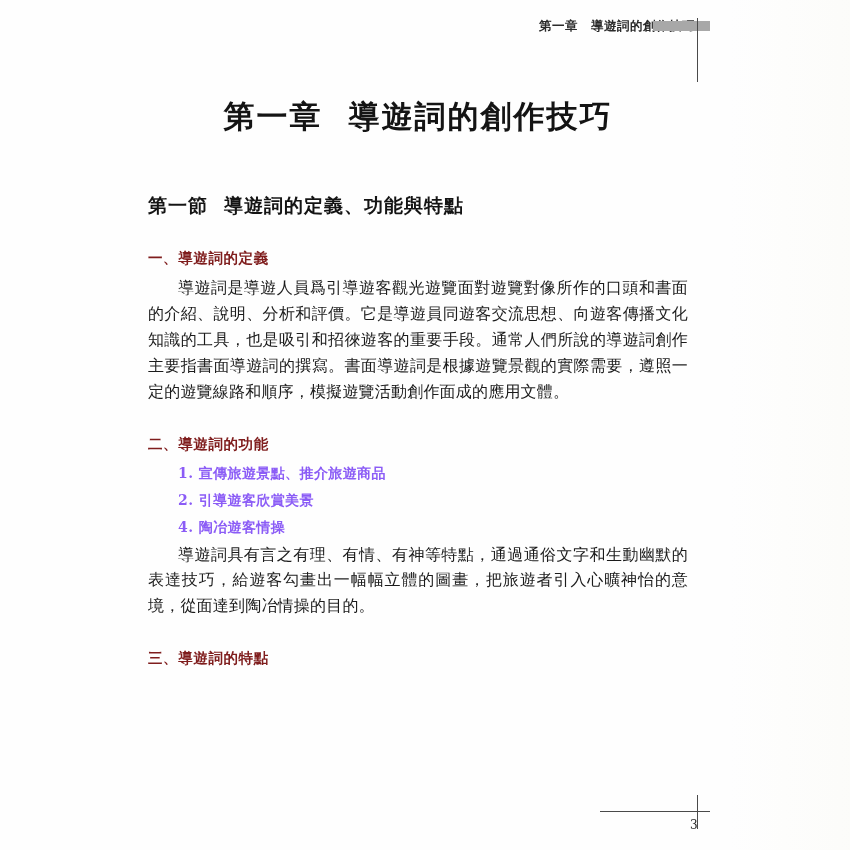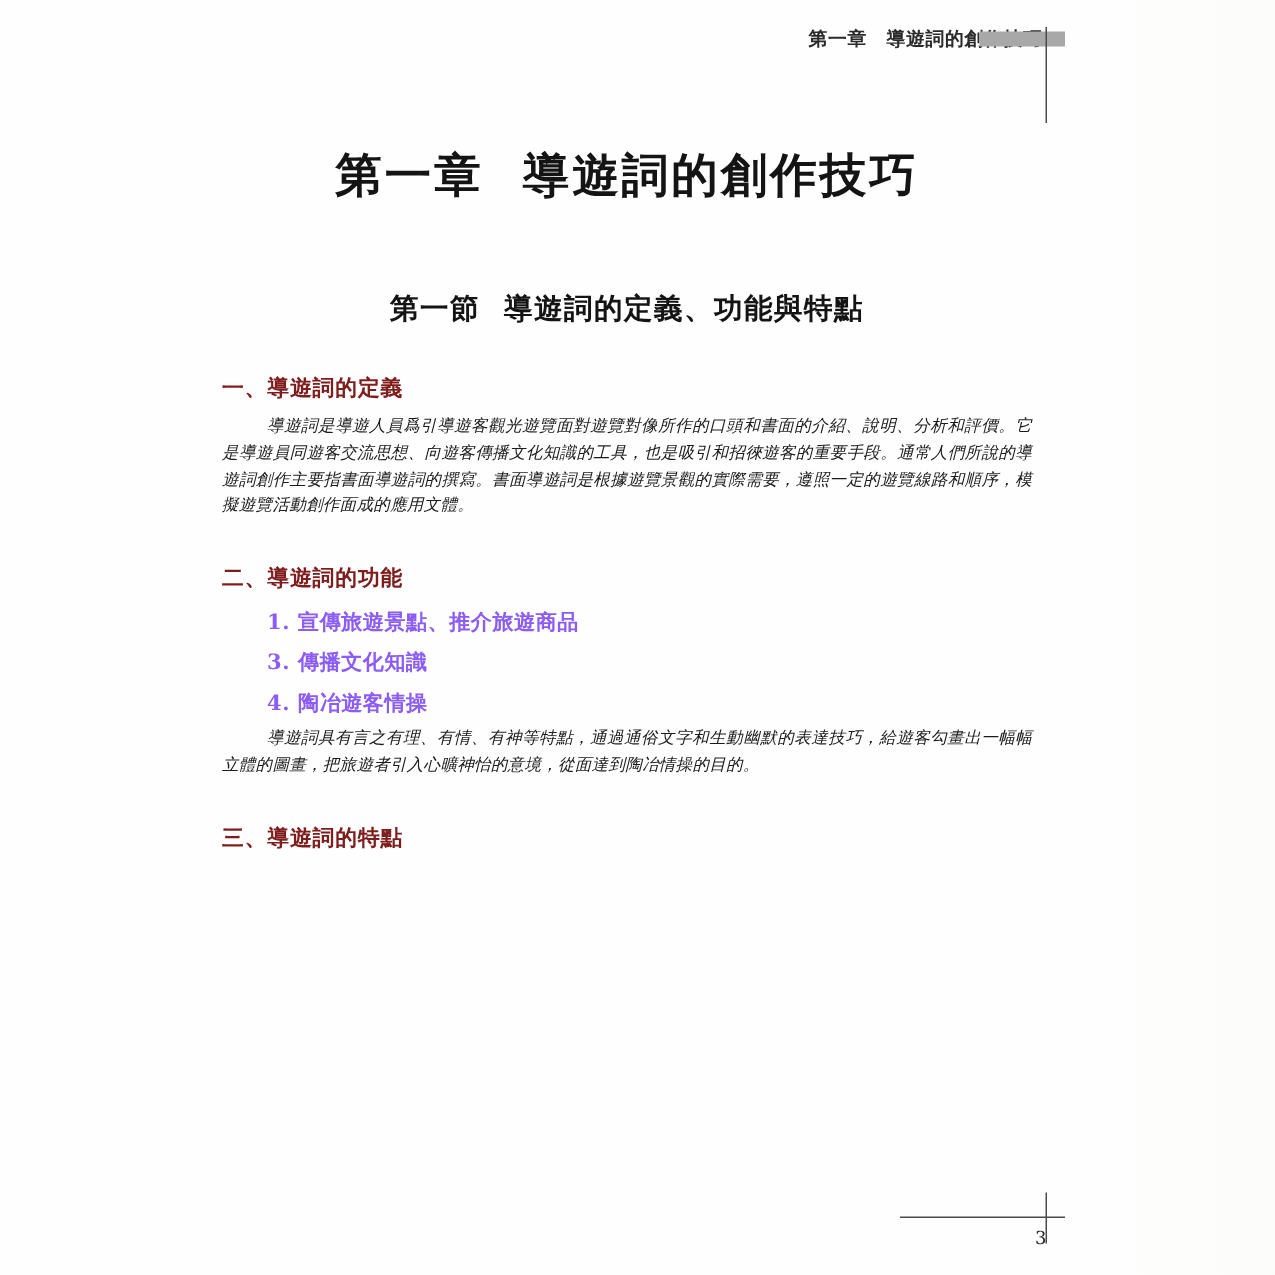--- a/index.html
+++ b/index.html
@@ -93,21 +93,21 @@
     font-size: 31px;
     font-weight: 700;
     letter-spacing: 2px;
     color: #141414;
   }
   .chapter-title .gap { display: inline-block; width: 26px; }
 
   .section-title {
     margin: 0;
     padding-top: 55px;
-    text-align: center;
+    text-align: left;
     font-size: 19px;
     font-weight: 700;
     letter-spacing: 1px;
     color: #141414;
   }
   .section-title .gap { display: inline-block; width: 16px; }
 
   .sub-head {
     margin: 0;
     padding-top: 30px;
@@ -125,27 +125,26 @@
     padding-left: 30px;
     font-size: 14px;
     font-weight: 600;
     letter-spacing: 0.4px;
     color: #8b5cf6;
   }
 
   p.body {
     margin: 0;
     padding-top: 3px;
-    font-size: 11px;
+    font-size: 16px;
     line-height: 1.62;
     text-align: justify;
     text-indent: 30px;
     letter-spacing: 0.2px;
     color: #1b1b1b;
-    font-style: italic;
   }
 
   
   #scan-edge {
     position: absolute;
     right: 0;
     top: 0;
     width: 120px;
     height: 850px;
     background: linear-gradient(to right, rgba(250,250,248,0) 0%, rgba(250,250,246,0.55) 100%);
@@ -173,22 +172,22 @@
 
     <h2 class="section-title"><span>第一節</span><span class="gap"></span><span>導遊詞的定義、功能與特點</span></h2>
 
     <h3 class="sub-head">一、導遊詞的定義</h3>
     <p class="body">導遊詞是導遊人員爲引導遊客觀光遊覽面對遊覽對像所作的口頭和書面的介紹、說明、分析和評價。它是導遊員同遊客交流思想、向遊客傳播文化知識的工具，也是吸引和招徠遊客的重要手段。通常人們所說的導遊詞創作主要指書面導遊詞的撰寫。書面導遊詞是根據遊覽景觀的實際需要，遵照一定的遊覽線路和順序，模擬遊覽活動創作面成的應用文體。</p>
 
     <h3 class="sub-head">二、導遊詞的功能</h3>
 
     <h4 class="item-head">1. 宣傳旅遊景點、推介旅遊商品</h4>
 
+    <h4 class="item-head">2. 引導遊客欣賞美景</h4>
 
-    <h4 class="item-head">3. 傳播文化知識</h4>
 
     <h4 class="item-head">4. 陶冶遊客情操</h4>
     <p class="body">導遊詞具有言之有理、有情、有神等特點，通過通俗文字和生動幽默的表達技巧，給遊客勾畫出一幅幅立體的圖畫，把旅遊者引入心曠神怡的意境，從面達到陶冶情操的目的。</p>
 
     <h3 class="sub-head">三、導遊詞的特點</h3>
 
   </div>
 
   <div id="scan-edge"></div>
 

